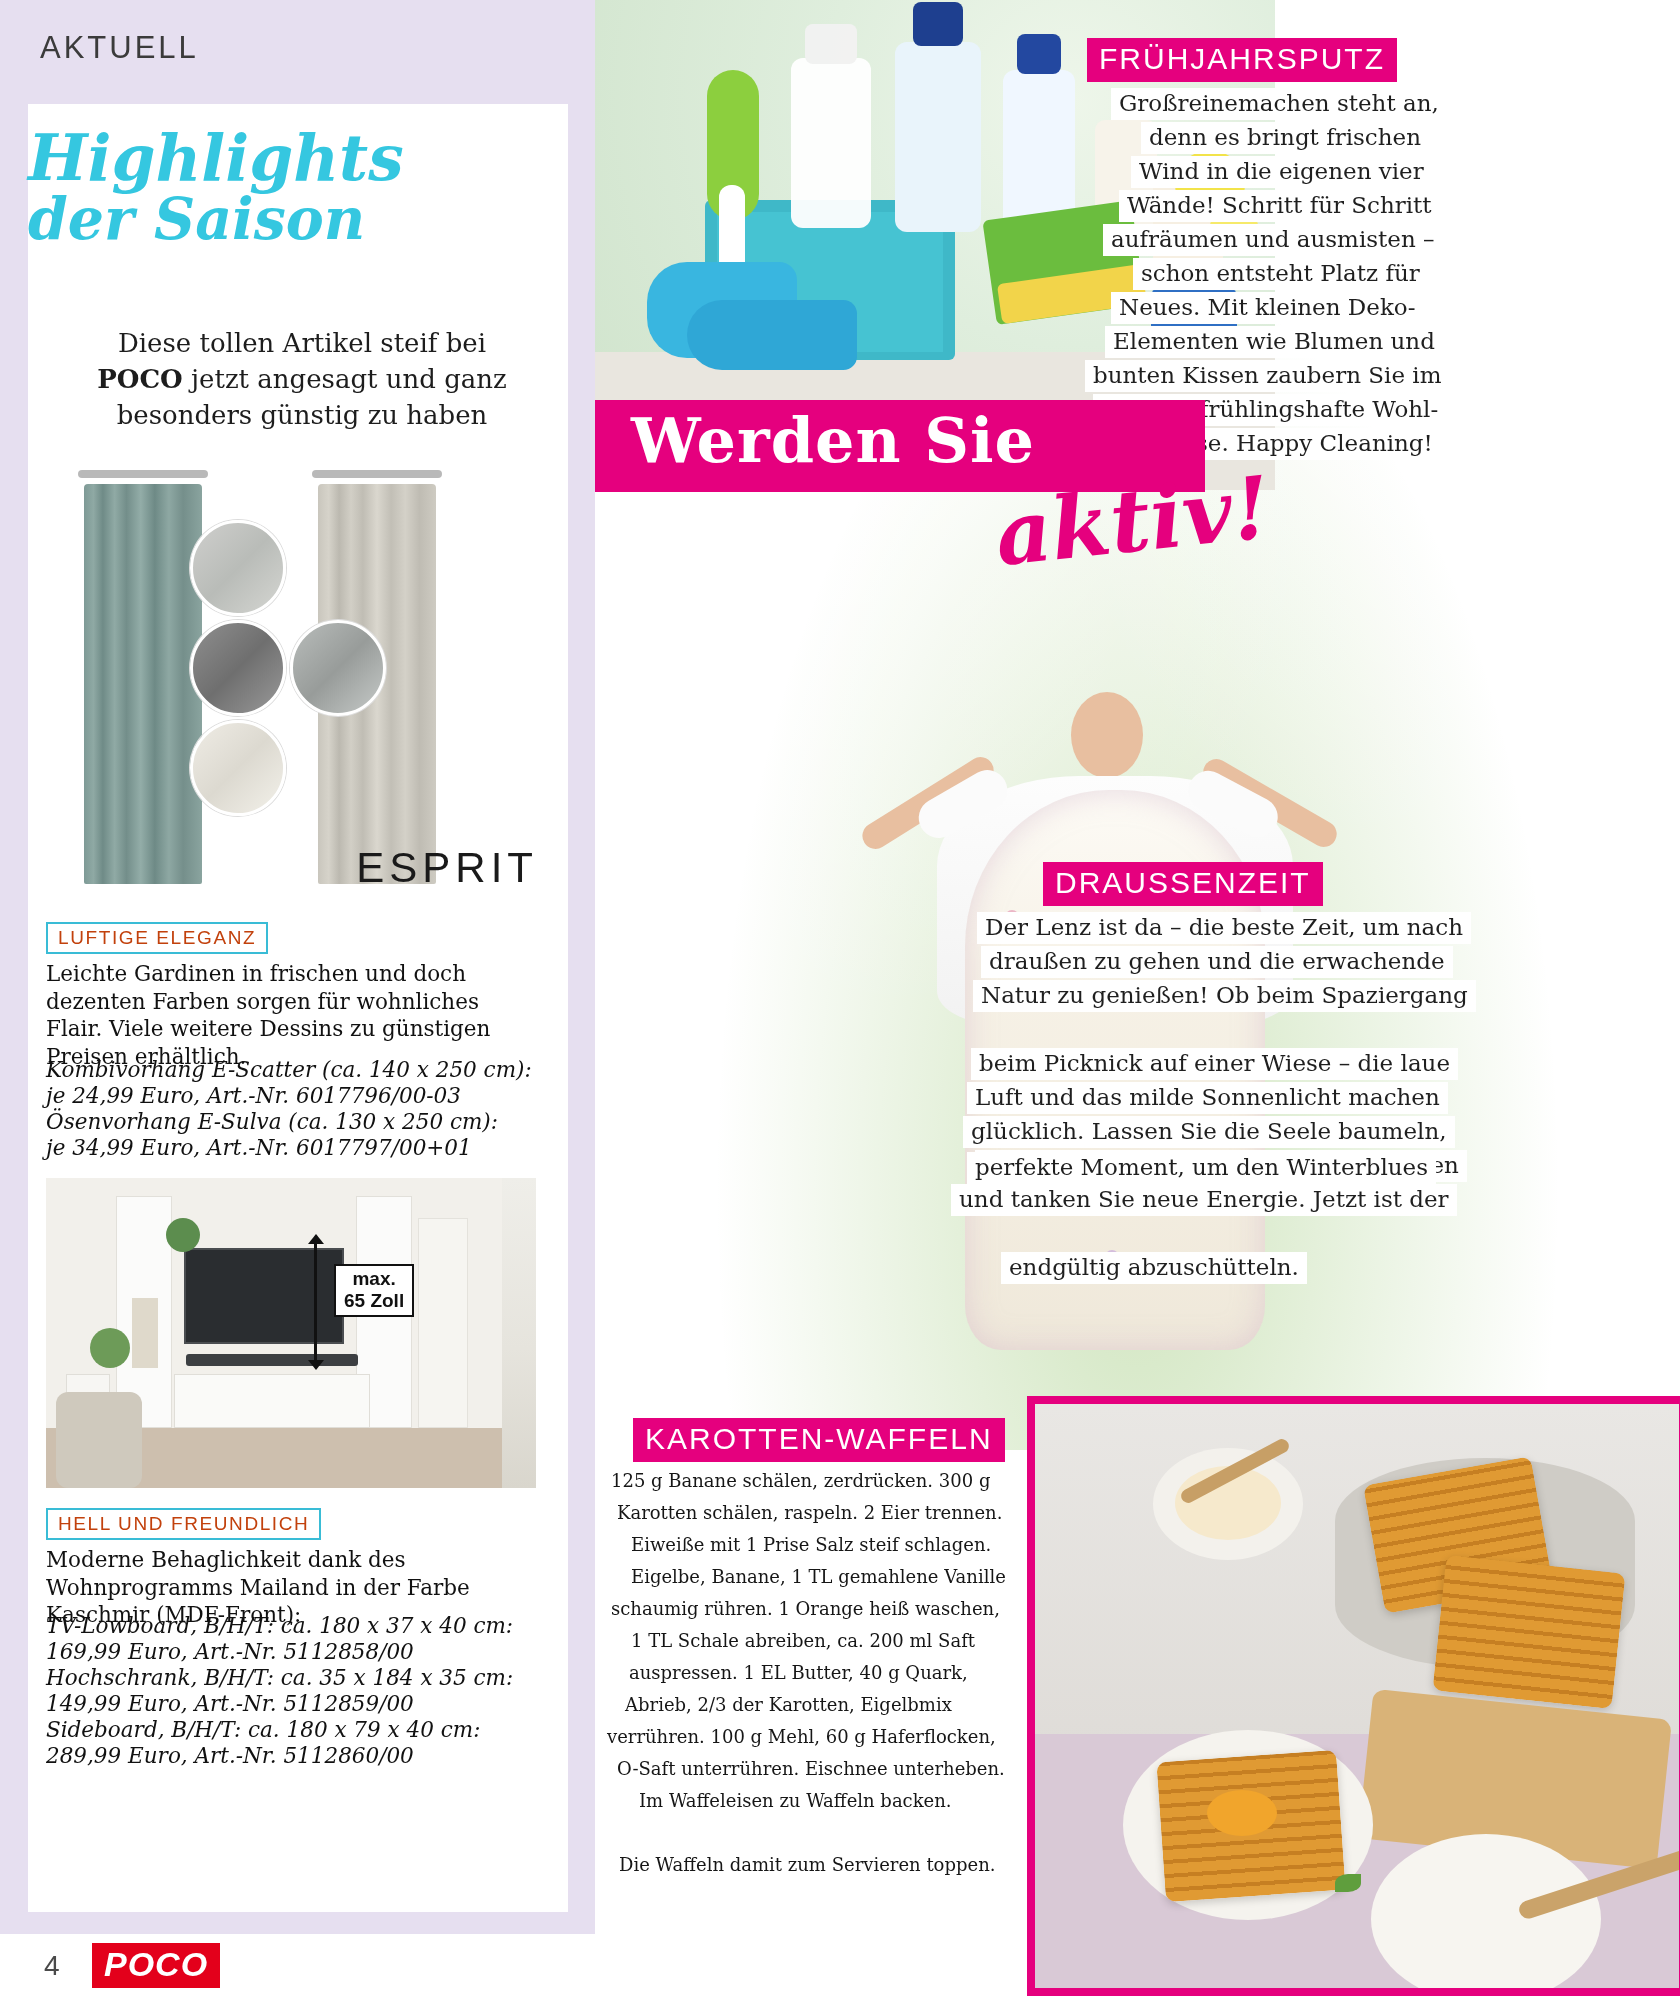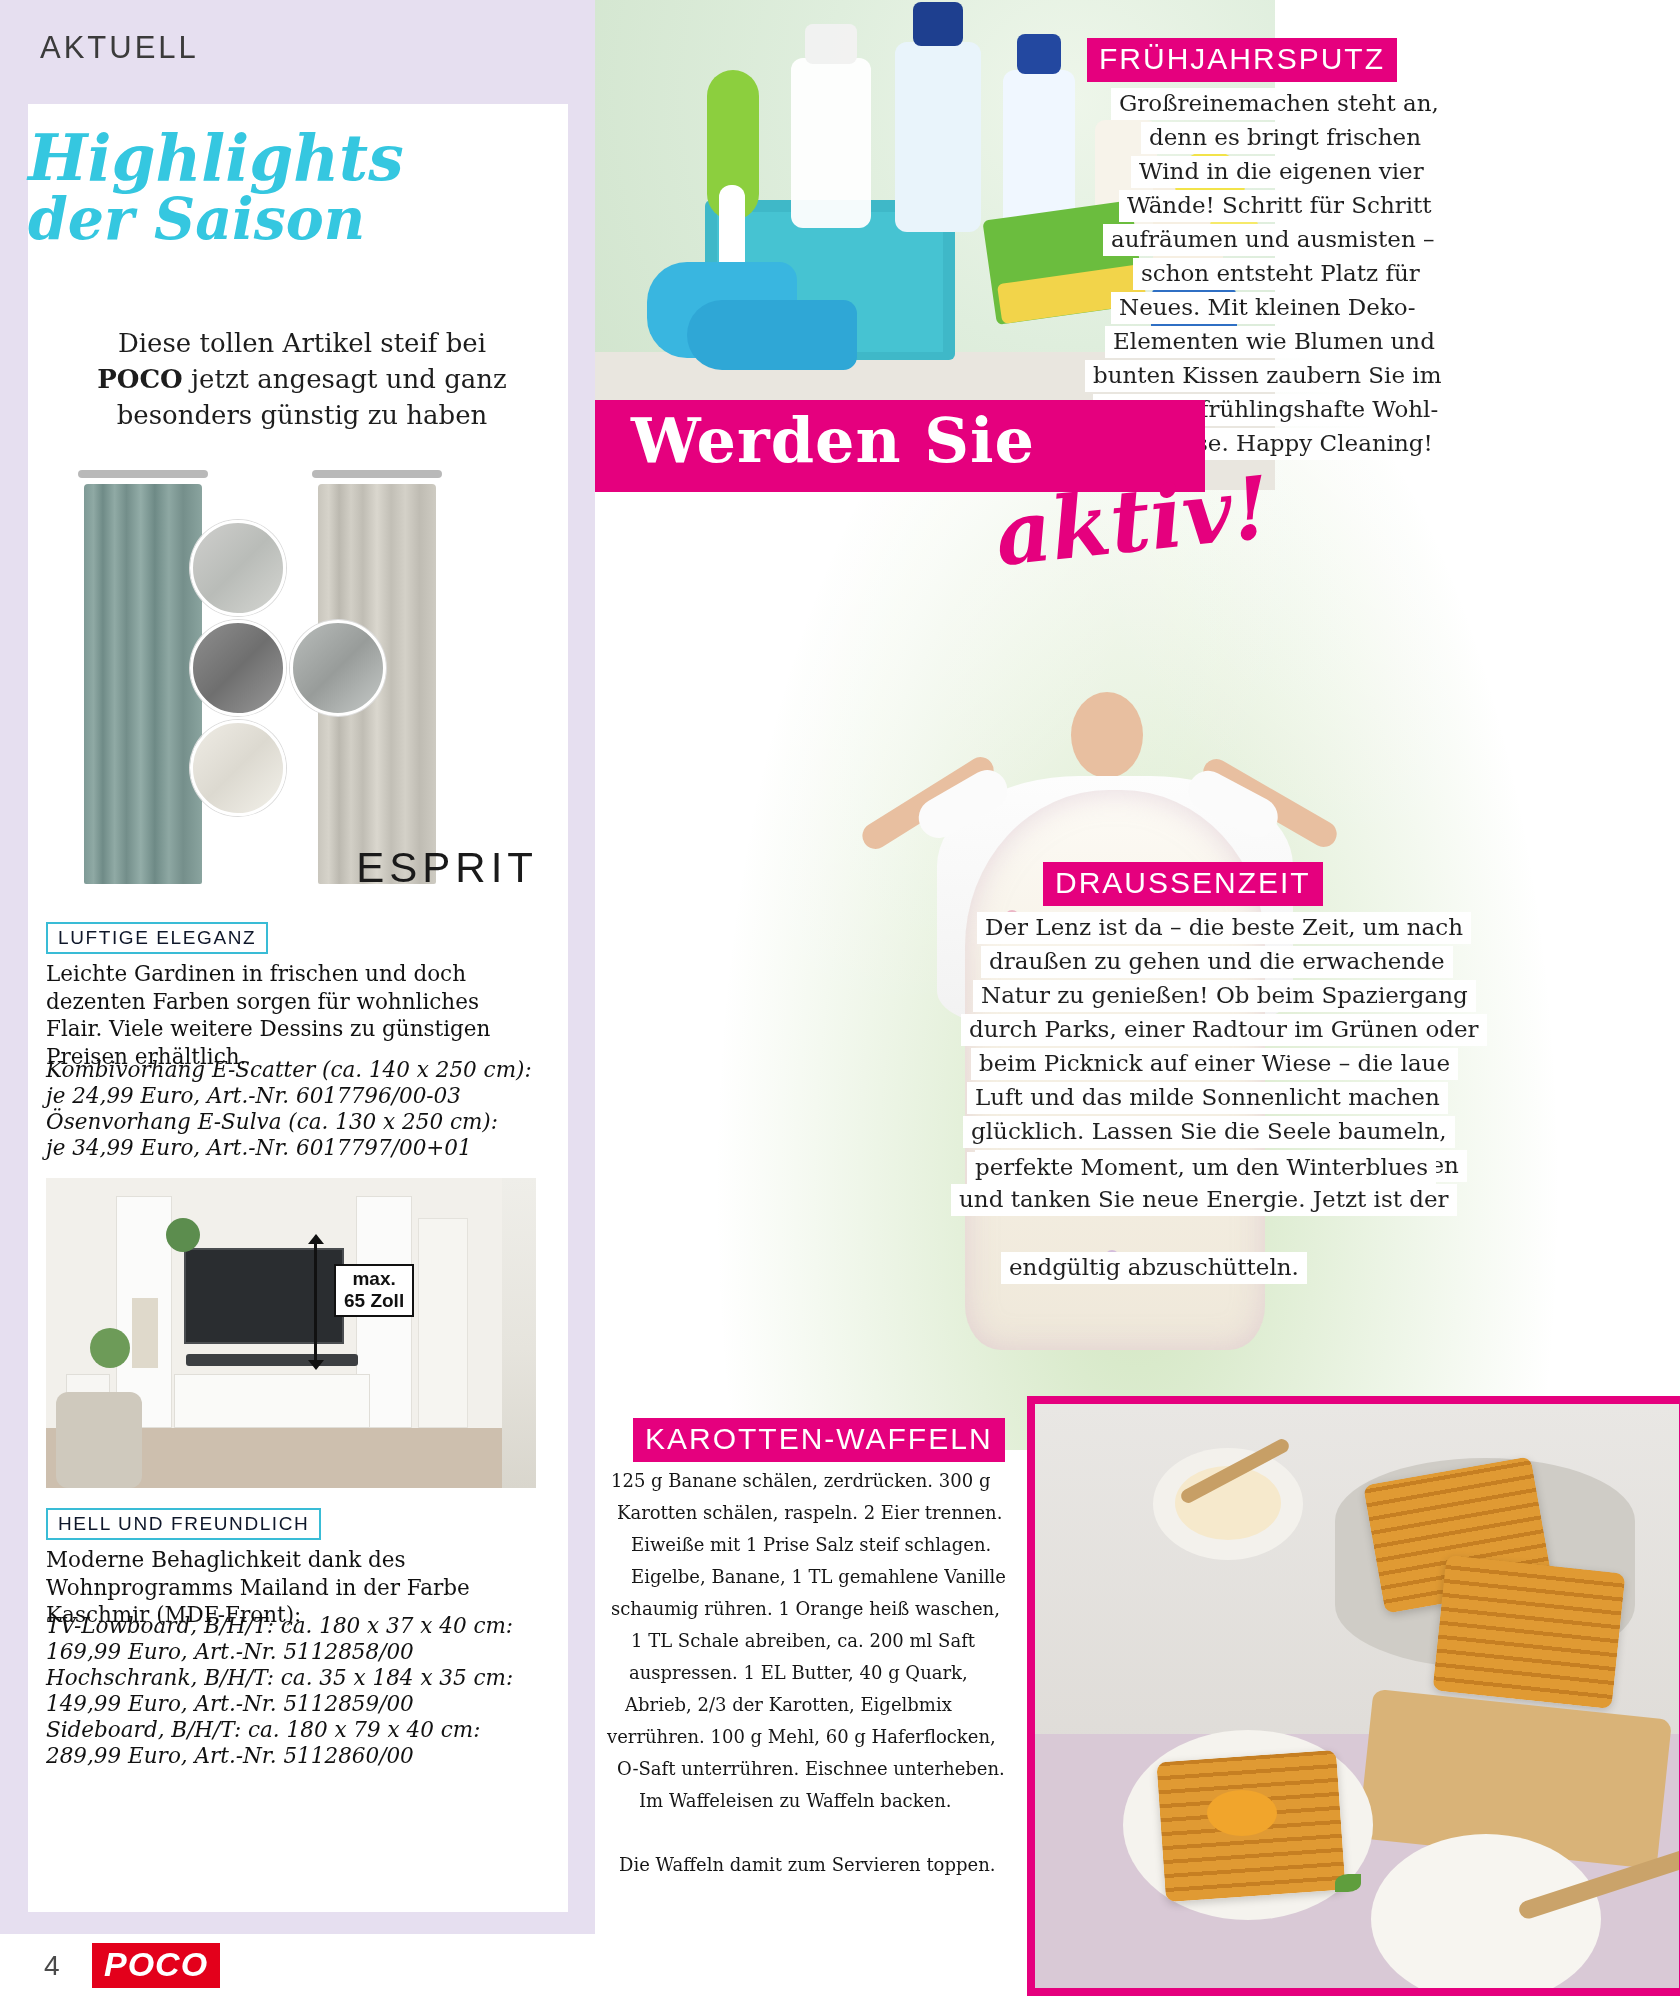--- a/index.html
+++ b/index.html
@@ -74,21 +74,21 @@
   .sw3 { left:128px; top:256px; width:96px; height:96px; background:linear-gradient(135deg,#efece5,#dcd9d0,#f3f1ea); }
   .sw4 { left:228px; top:156px; width:96px; height:96px; background:linear-gradient(135deg,#b9bdbb,#989c9a,#c6cac8); }
 
   .esprit-logo {
     position:absolute; right:30px; top:740px; font-size:42px; letter-spacing:5px;
     color:#1a1a1a; font-family:"Liberation Sans", sans-serif; font-weight:500;
   }
 
   .label-bar {
     position:absolute; background:#ffffff; border:2px solid #39bcd6;
-    padding:3px 10px; font-size:19px; letter-spacing:1.6px; color:#0f172a;
+    padding:3px 10px; font-size:19px; letter-spacing:1.6px; color:#c2410c;
     font-family:"Liberation Sans", sans-serif;
   }
 
   .body-copy {
     position:absolute; font-family:"DejaVu Serif", serif;
     font-size:21.5px; line-height:1.28; color:#111;
   }
   .body-copy.it { font-style:italic; }
 
   .room-photo {
@@ -436,21 +436,20 @@
     <div class="wt-line" style="left:520px; top:428px;">fühloase. Happy Cleaning!</div>
 
     <div class="werden-box"></div>
     <div class="werden-text">Werden Sie</div>
     <div class="aktiv-text">aktiv!</div>
 
     <div class="heading-pink" style="left:448px; top:862px;">DRAUSSENZEIT</div>
     <div class="wt-line" style="left:382px; top:912px;">Der Lenz ist da – die beste Zeit, um nach</div>
     <div class="wt-line" style="left:386px; top:946px;">draußen zu gehen und die erwachende</div>
     <div class="wt-line" style="left:378px; top:980px;">Natur zu genießen! Ob beim Spaziergang</div>
-    <div class="wt-line" style="left:366px; top:1014px;">durch Parks, einer Radtour im Grünen oder</div>
     <div class="wt-line" style="left:376px; top:1048px;">beim Picknick auf einer Wiese – die laue</div>
     <div class="wt-line" style="left:372px; top:1082px;">Luft und das milde Sonnenlicht machen</div>
     <div class="wt-line" style="left:368px; top:1116px;">glücklich. Lassen Sie die Seele baumeln,</div>
     <div class="wt-line" style="left:380px; top:1150px;">entdecken Sie die ersten Frühlingsboten</div>
     <div class="wt-line" style="left:356px; top:1184px;">und tanken Sie neue Energie. Jetzt ist der</div>
     <div class="wt-line" style="left:372px; top:1152px;">perfekte Moment, um den Winterblues</div>
     <div class="wt-line" style="left:406px; top:1252px;">endgültig abzuschütteln.</div>
 
     <div class="photo-waffle">
       <div class="wf wf-cloth"></div>

